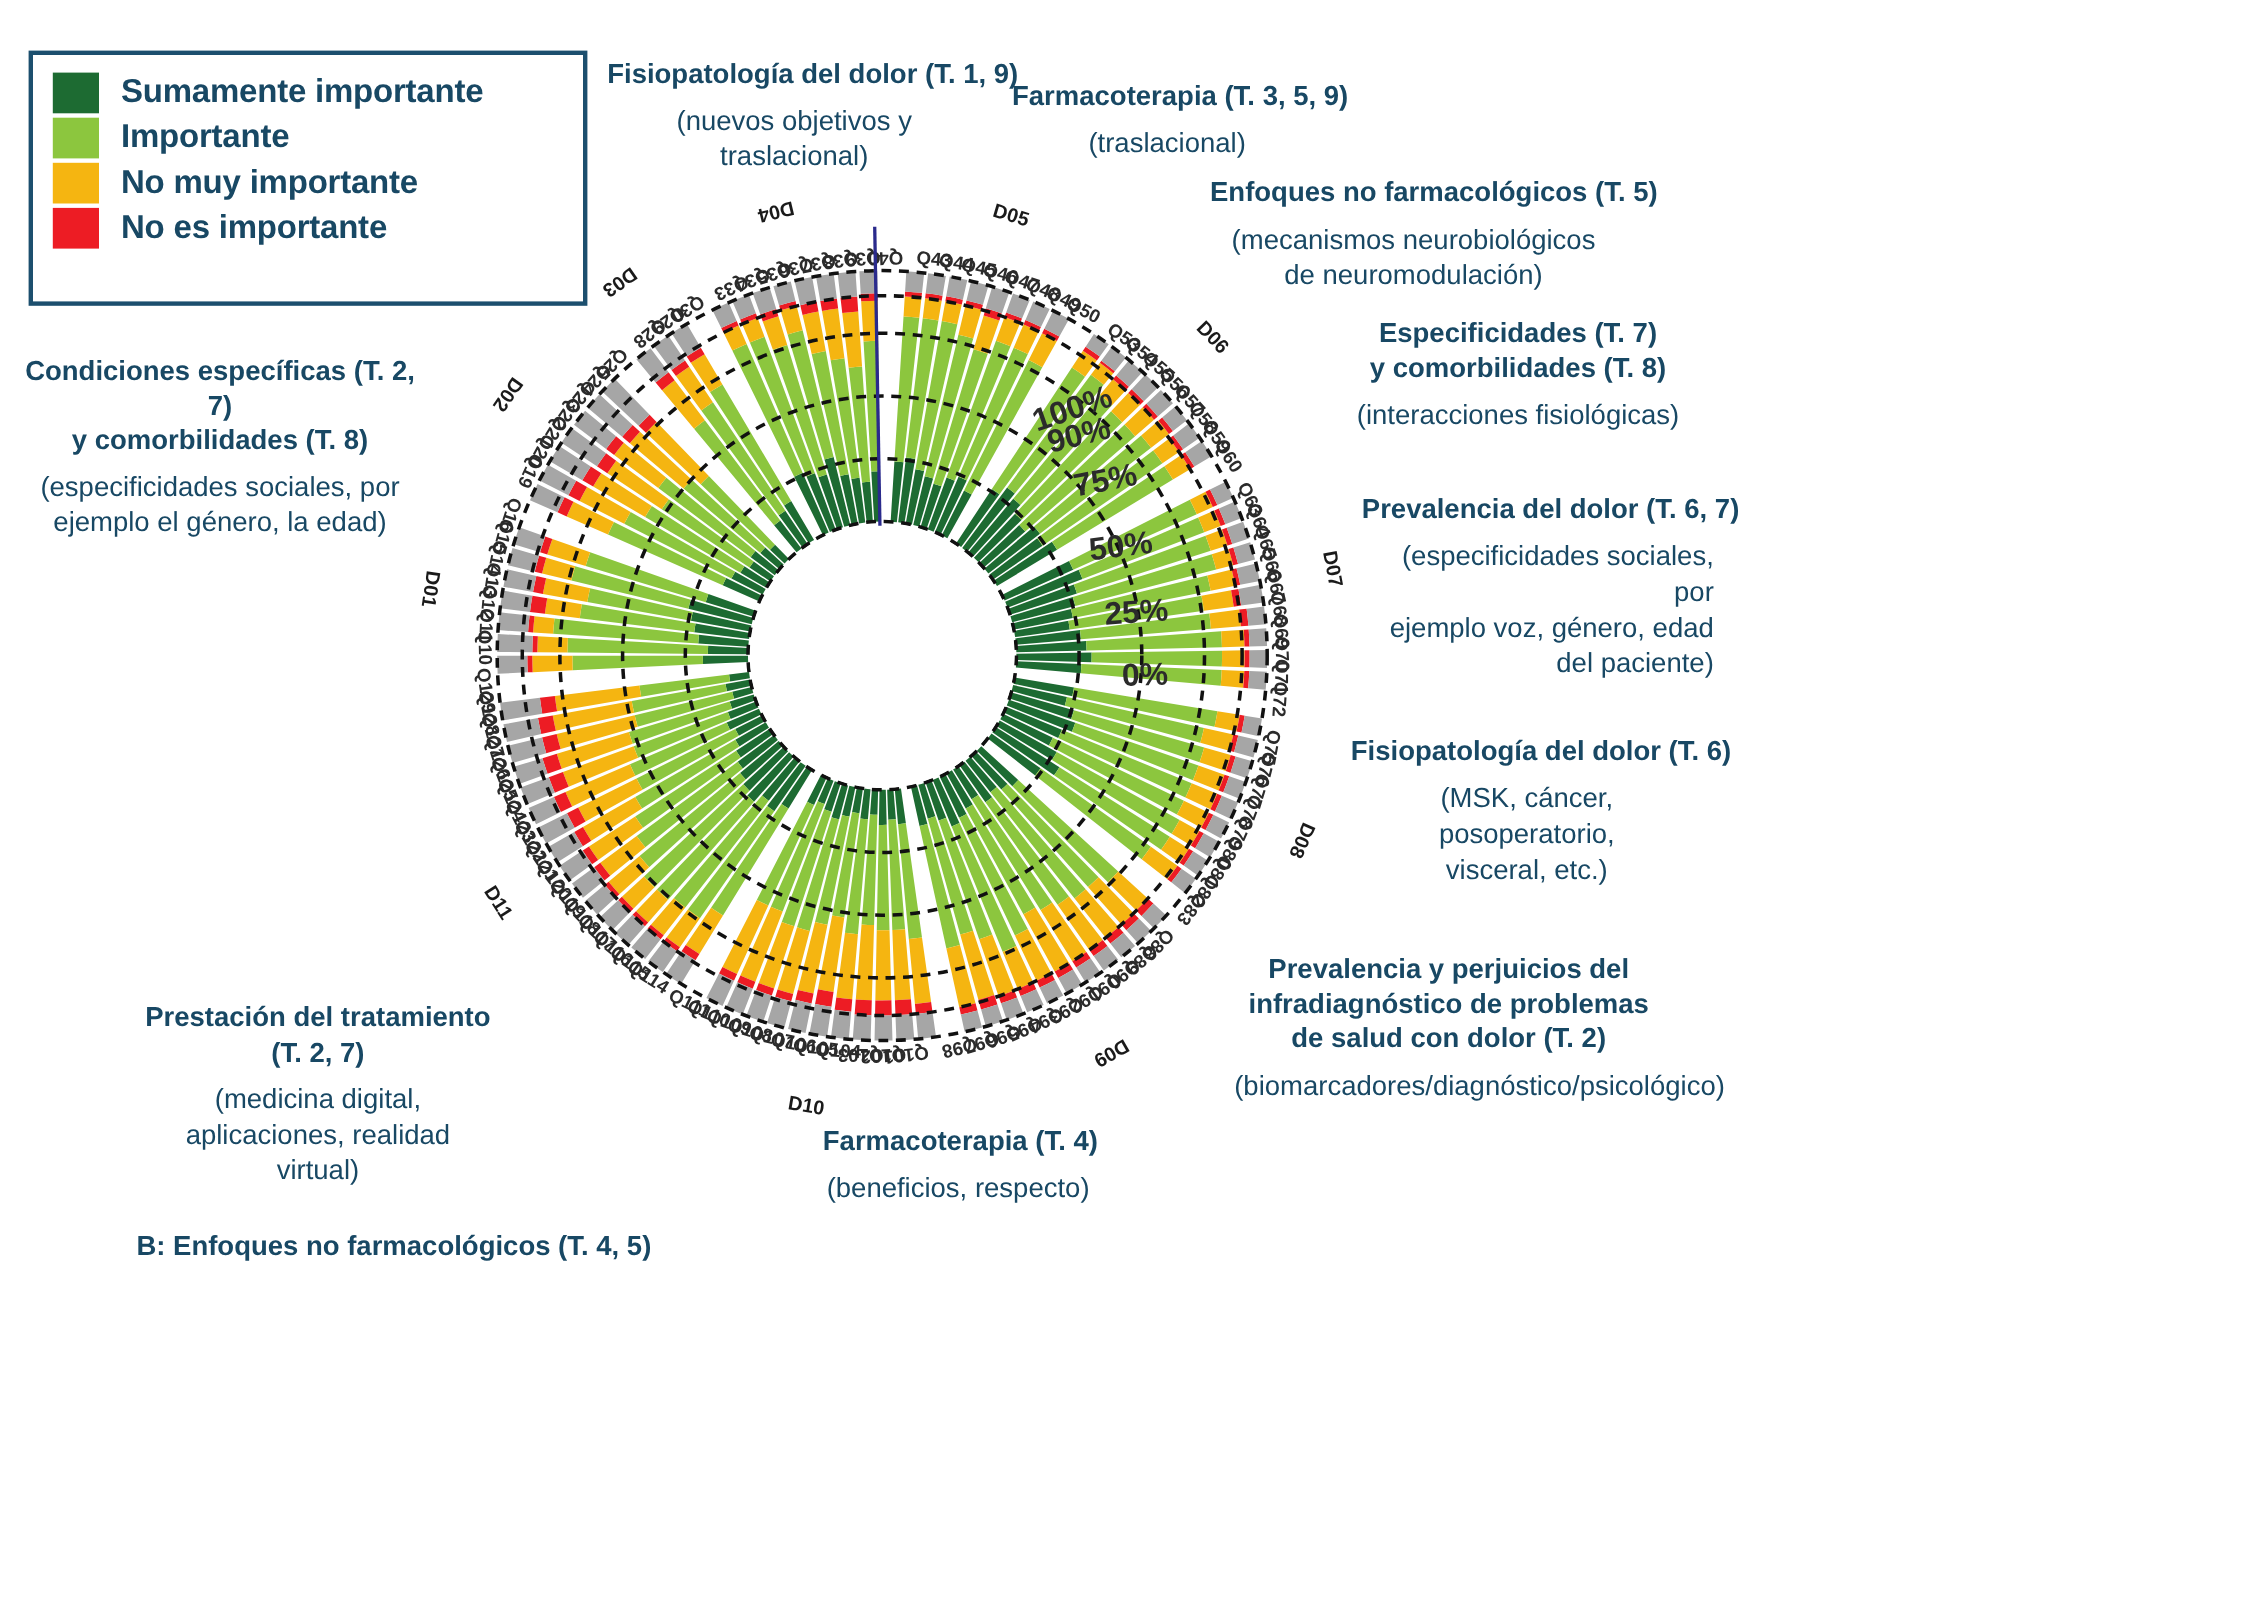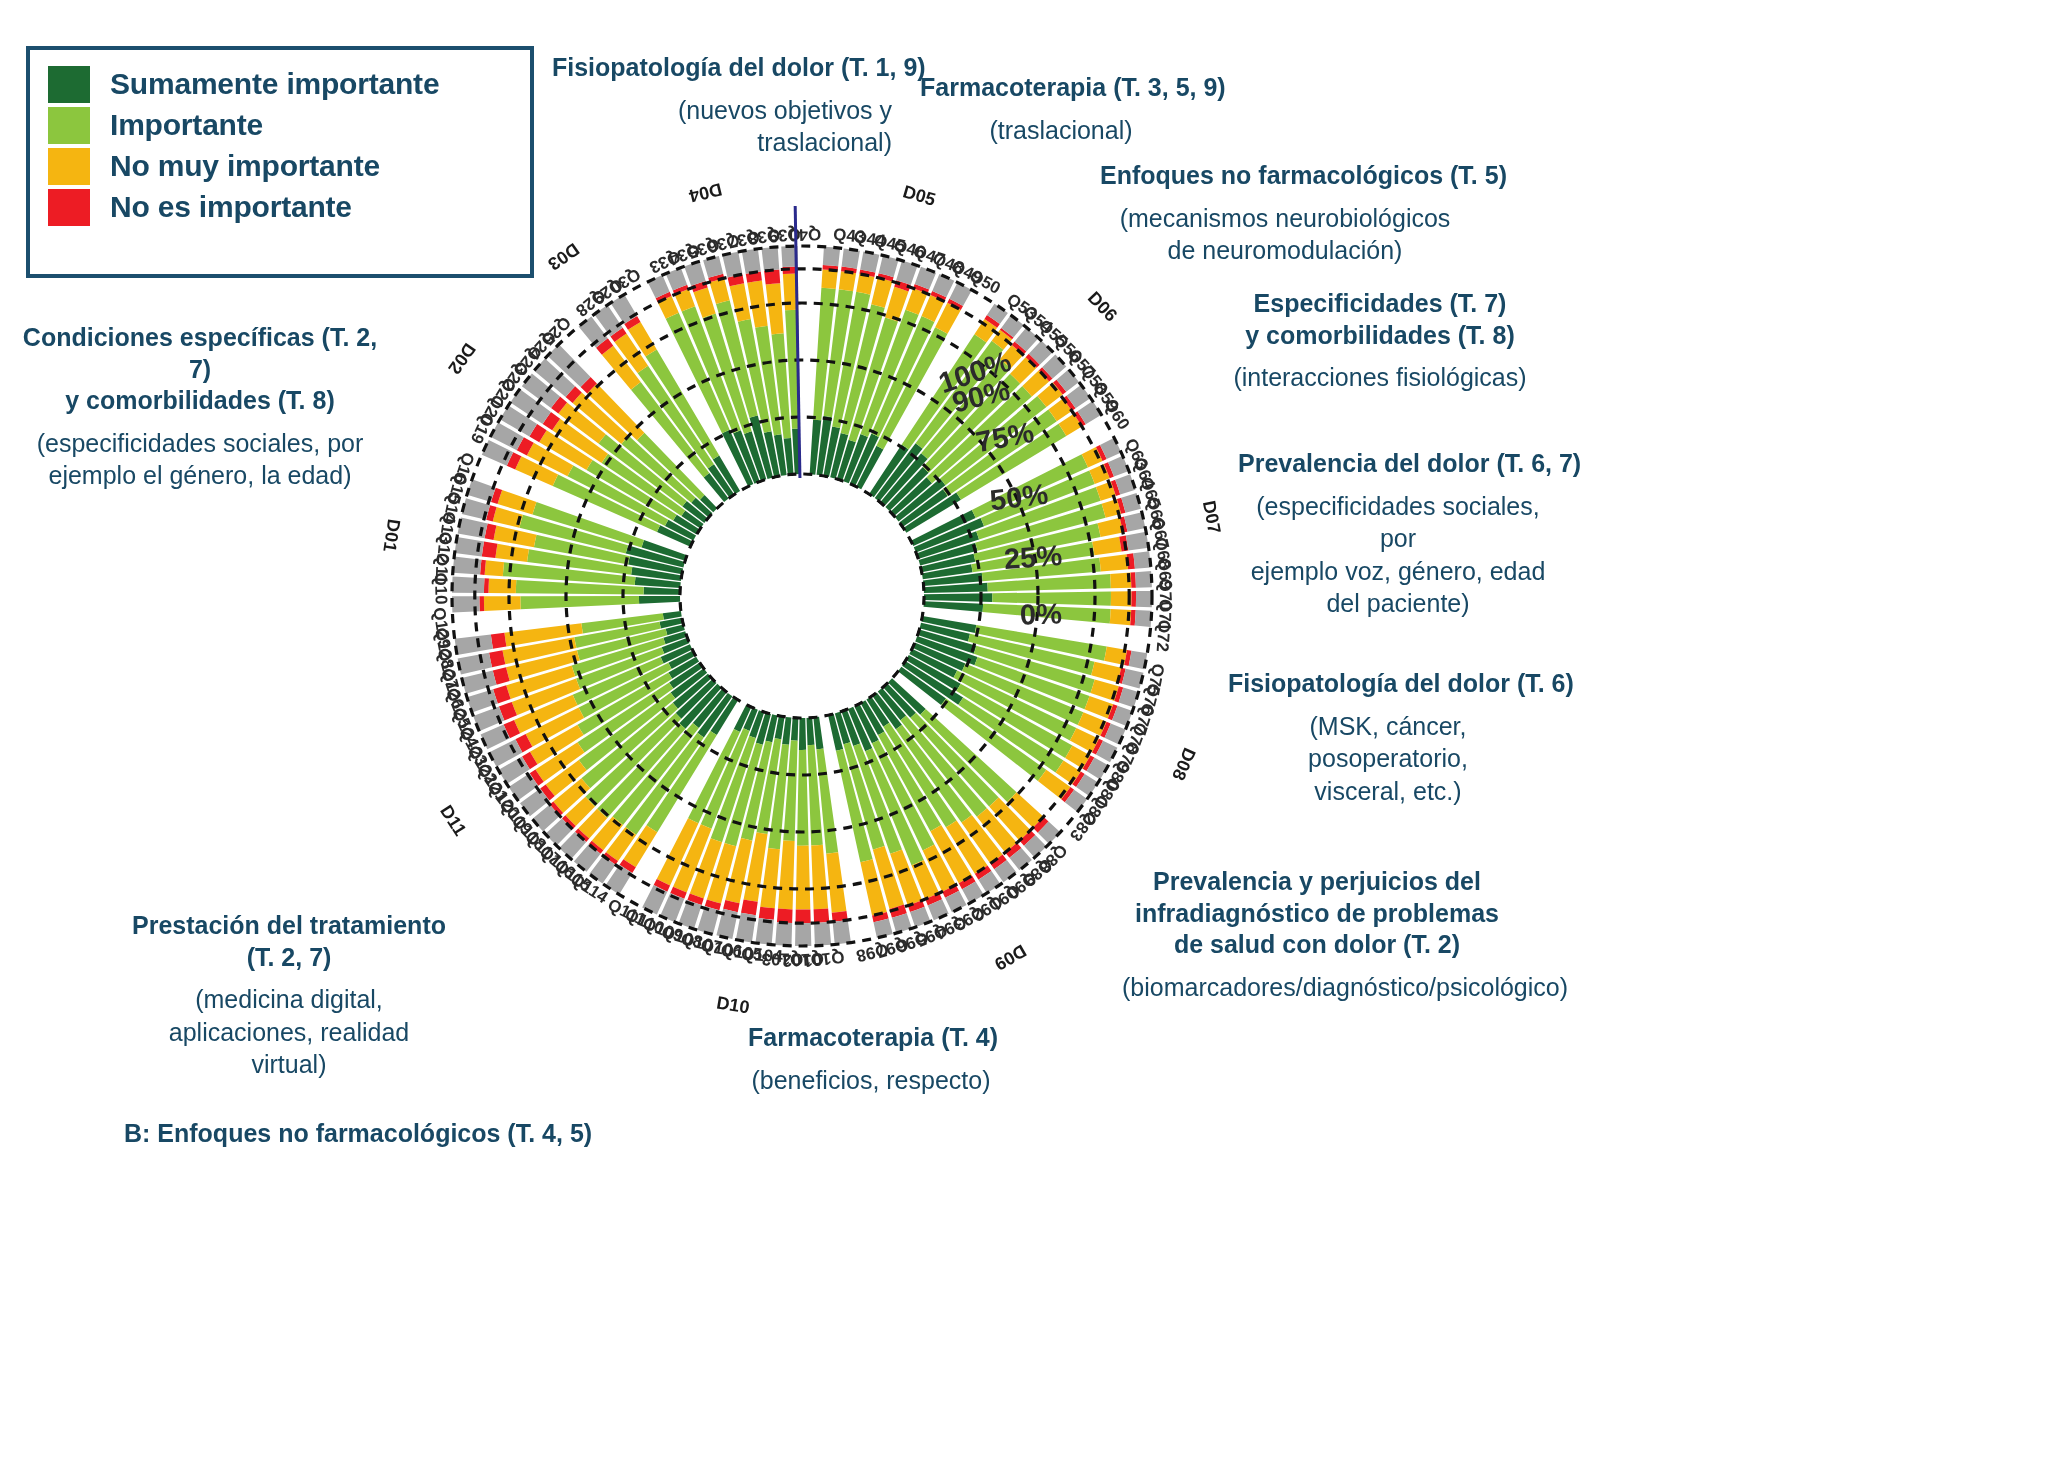--- a/index.html
+++ b/index.html
@@ -26,25 +26,25 @@
     font-size:30px;font-weight:bold;color:#184864;
     white-space:nowrap;letter-spacing:-0.2px;
   }
 
   
   .callout{position:absolute;color:#184864;text-align:center;}
   .callout .ttl{font-size:25px;font-weight:bold;line-height:1.26;white-space:nowrap;}
   .callout .ttl.wrap{white-space:normal;}
   .callout .sub{font-size:25px;font-weight:normal;line-height:1.3;margin-top:10px;}
 
-  #c-top1{left:552px;top:52px;width:340px;text-align:right;}
+  #c-top1{left:552px;top:52px;width:340px;}
   #c-top2{left:920px;top:72px;width:282px;}
   #c-r1{left:1100px;top:160px;width:370px;}
   #c-r2{left:1210px;top:288px;width:340px;}
-  #c-r3{left:1238px;top:448px;width:320px;}
+  #c-r3{left:1238px;top:448px;width:320px;text-align:right;}
   #c-r4{left:1228px;top:668px;width:320px;}
   #c-r5{left:1122px;top:866px;width:390px;}
   #c-bot{left:748px;top:1022px;width:246px;}
   #c-bl{left:124px;top:910px;width:330px;}
   #c-bl2{left:124px;top:1118px;width:420px;}
   #c-l1{left:20px;top:322px;width:360px;}
 
   
   #chart-wrap{position:absolute;left:342px;top:136px;width:920px;height:920px;}
   #chart-svg{display:block;}

